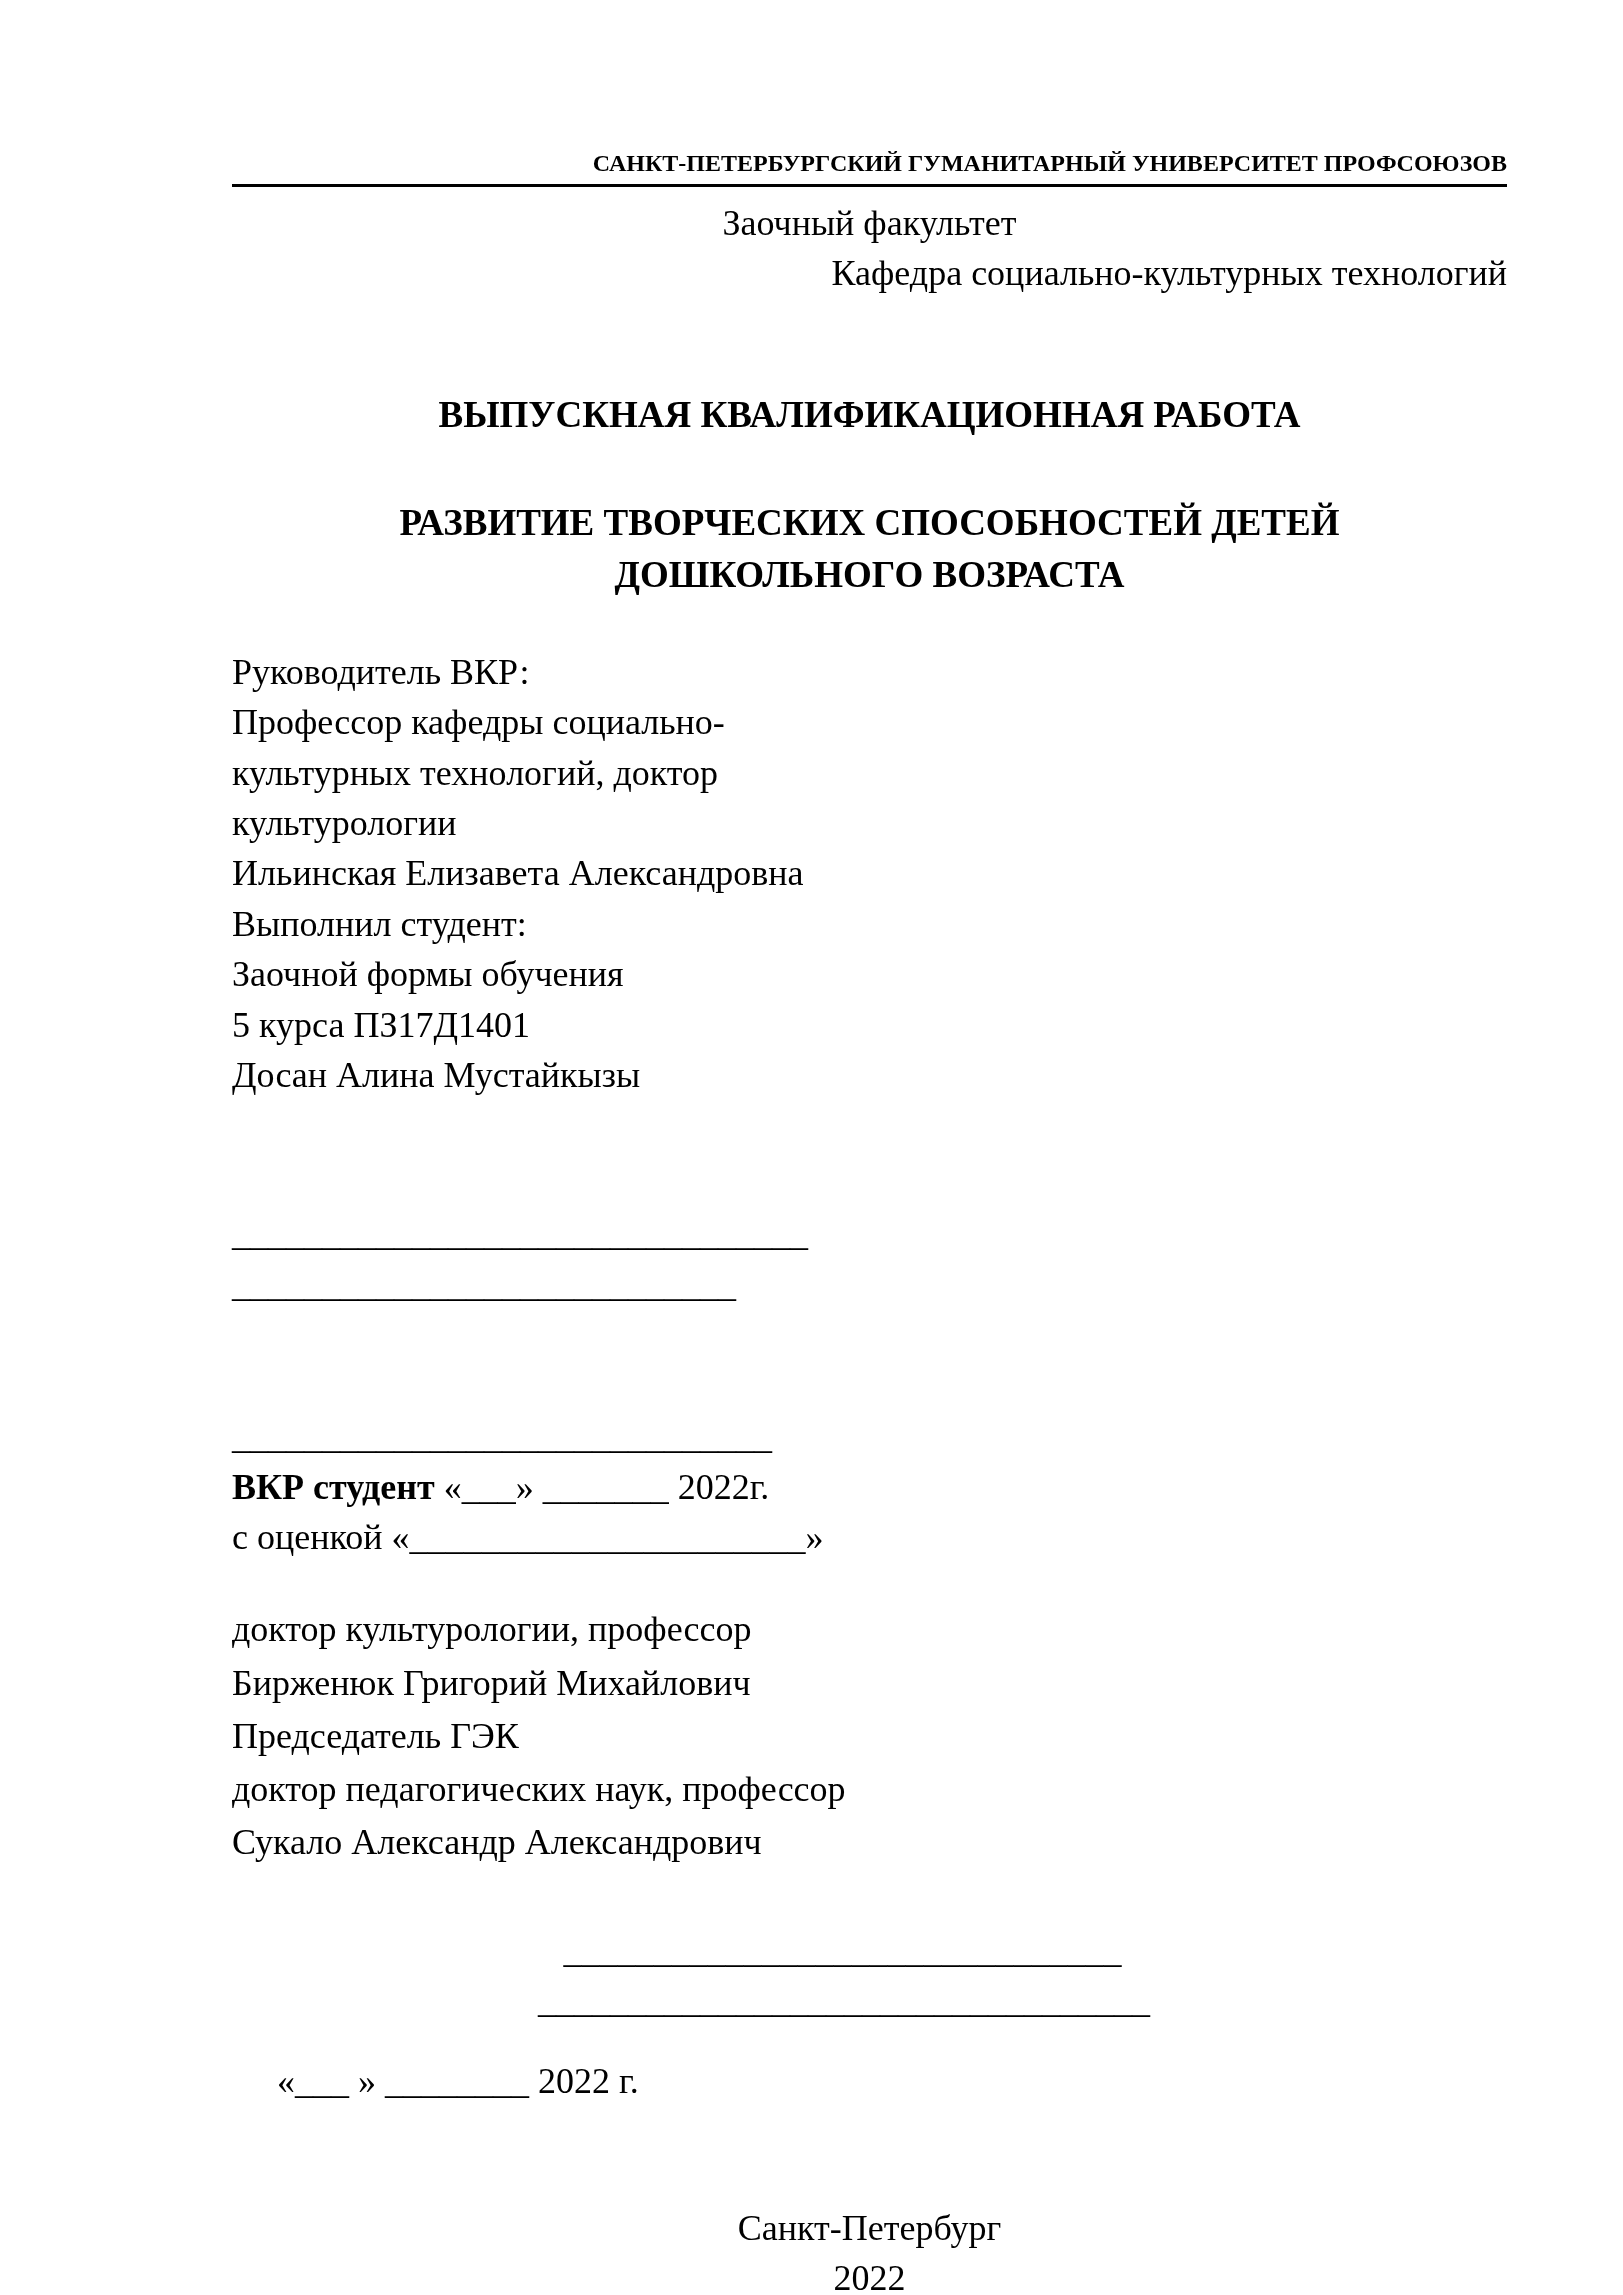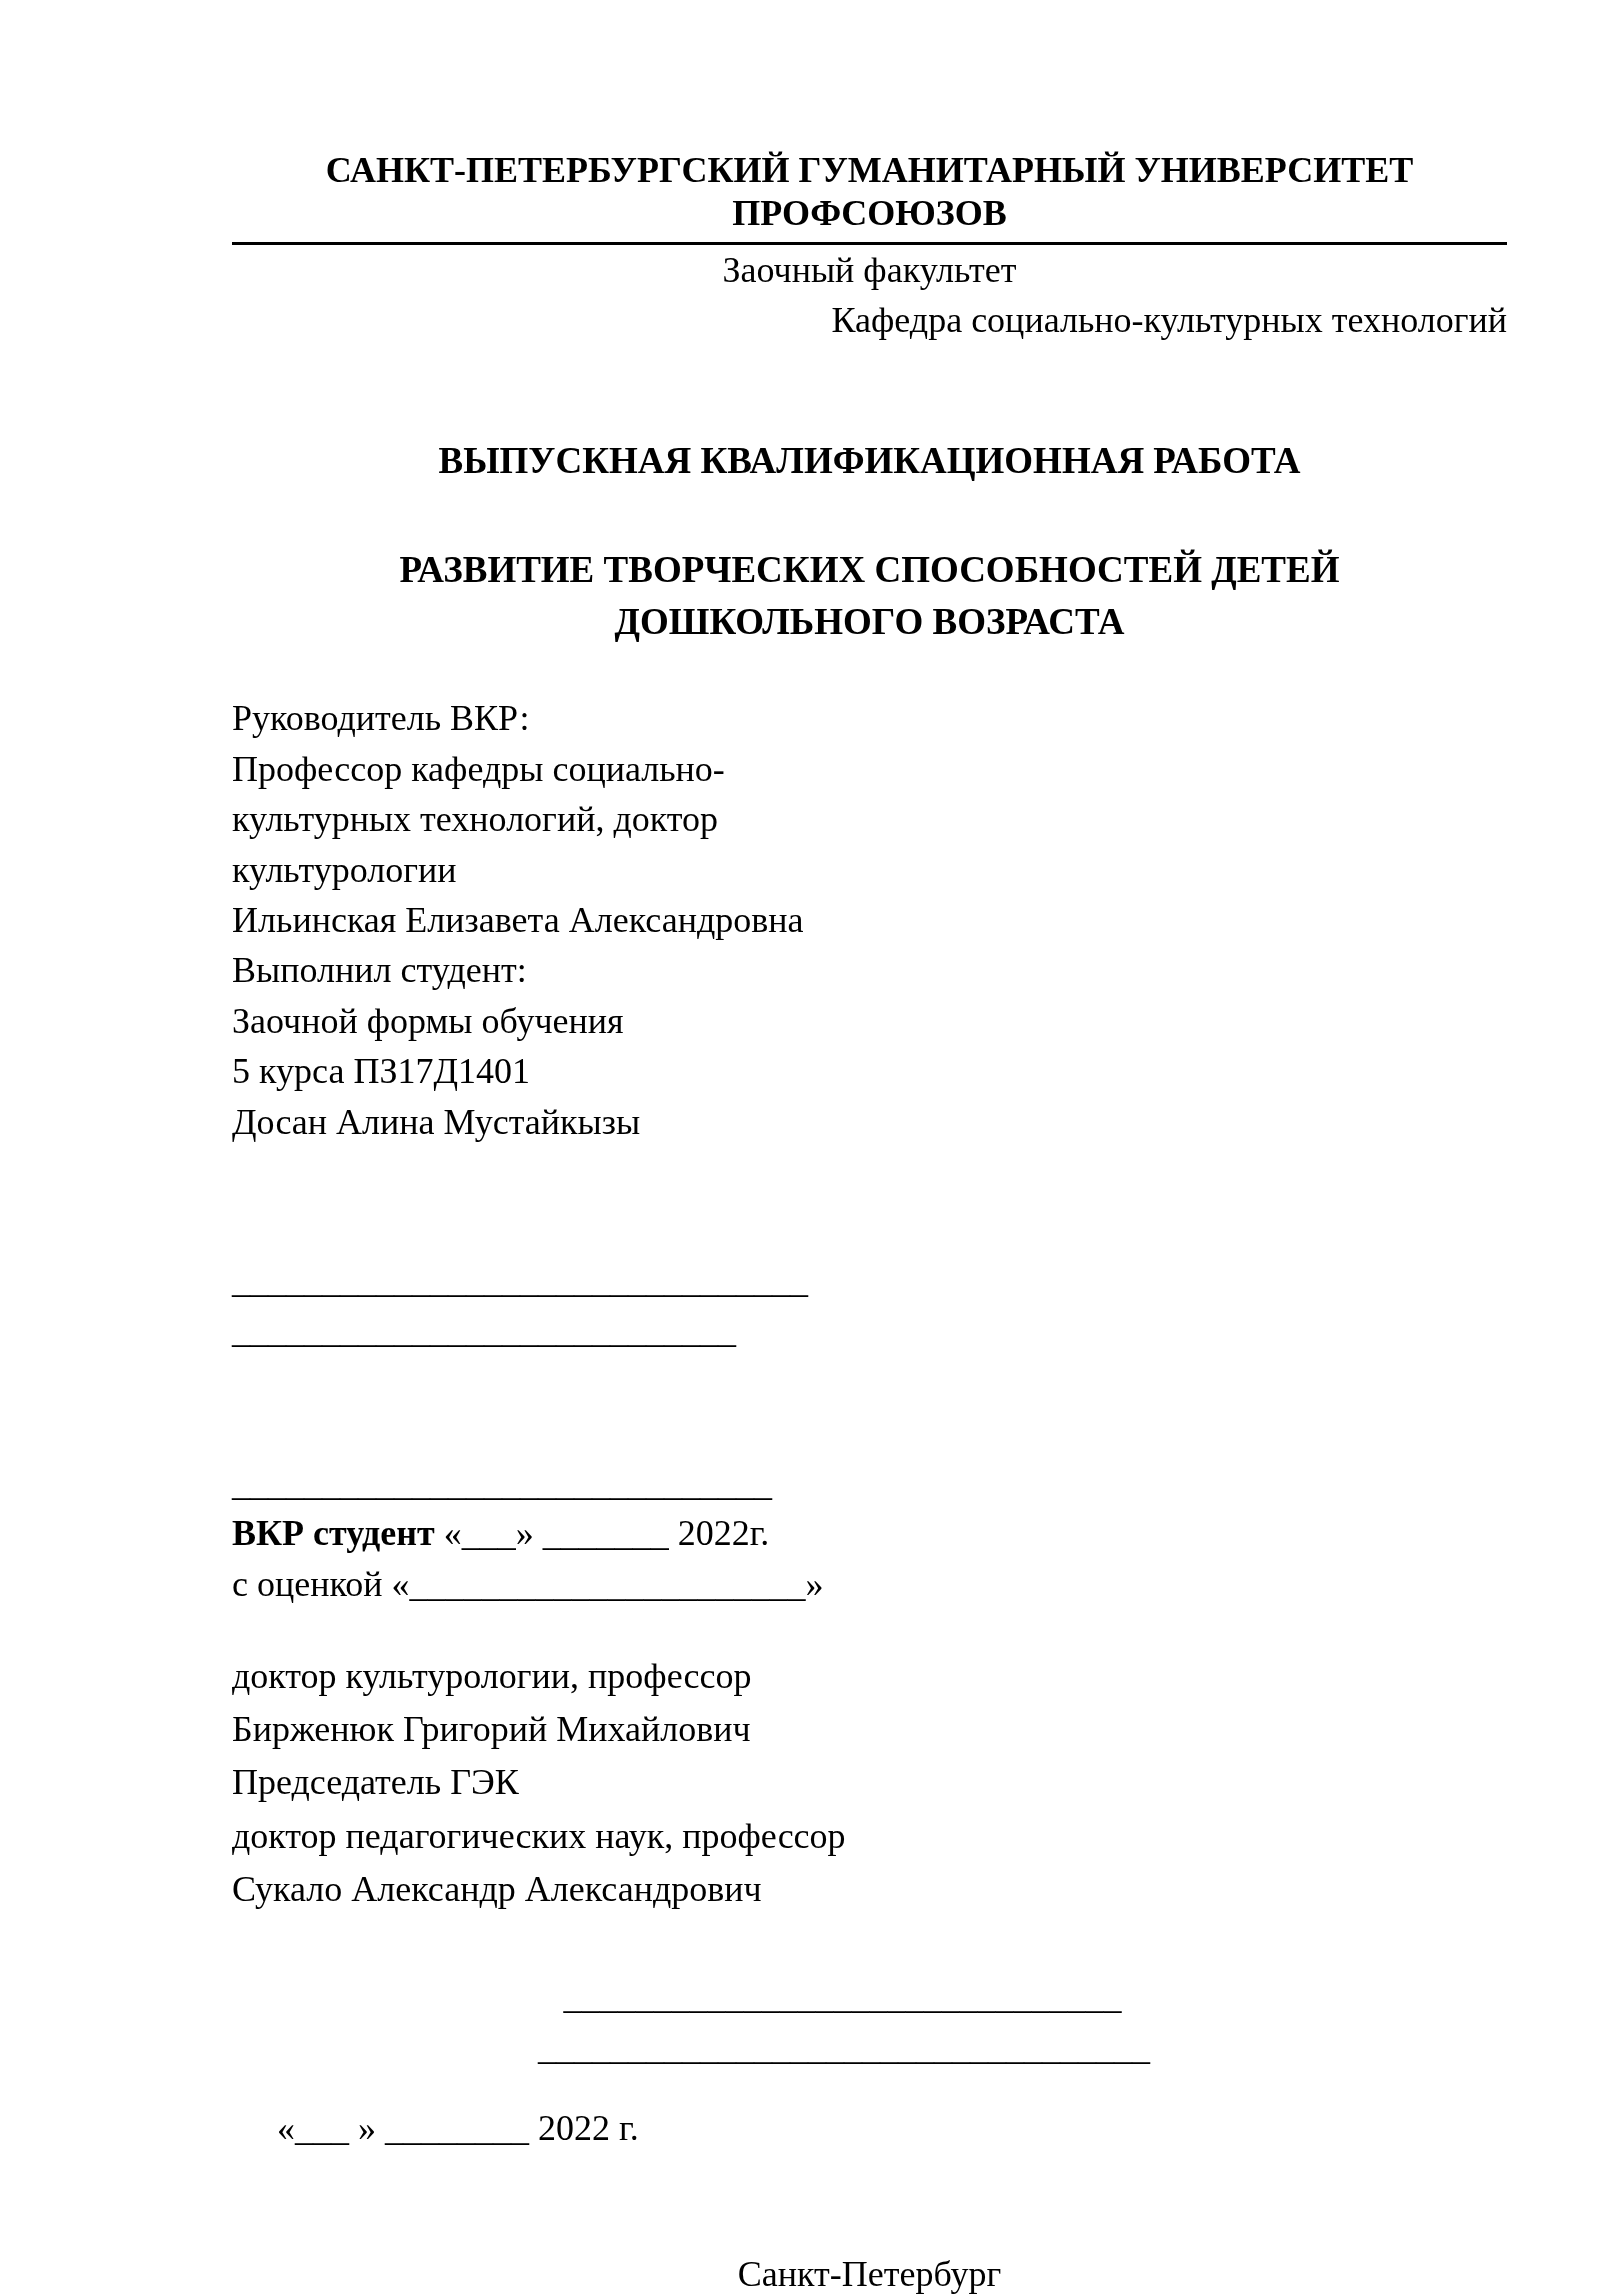--- a/index.html
+++ b/index.html
@@ -12,28 +12,28 @@
     color: #000000;
     font-family: "Liberation Serif", "DejaVu Serif", serif;
     font-size: 36px;
     line-height: 1.4;
     padding: 149px 116px 0 232px;
     overflow: hidden;
   }
   .content { width: 1275px; }
 
   .univ-header {
-    text-align: center;
+    text-align: right;
     font-weight: bold;
-    font-size: 36px;
+    font-size: 24px;
     line-height: 1.2;
     padding-bottom: 6.3px;
     border-bottom: 3.1px solid #000000;
   }
-  .faculty-line { margin-top: 0; text-align: center; }
+  .faculty-line { margin-top: 11px; text-align: center; }
   .department-line { text-align: right; }
 
   .work-type {
     margin-top: 94px;
     text-align: center;
     font-weight: bold;
     font-size: 37px;
     line-height: 1.2;
   }
   .work-title {

